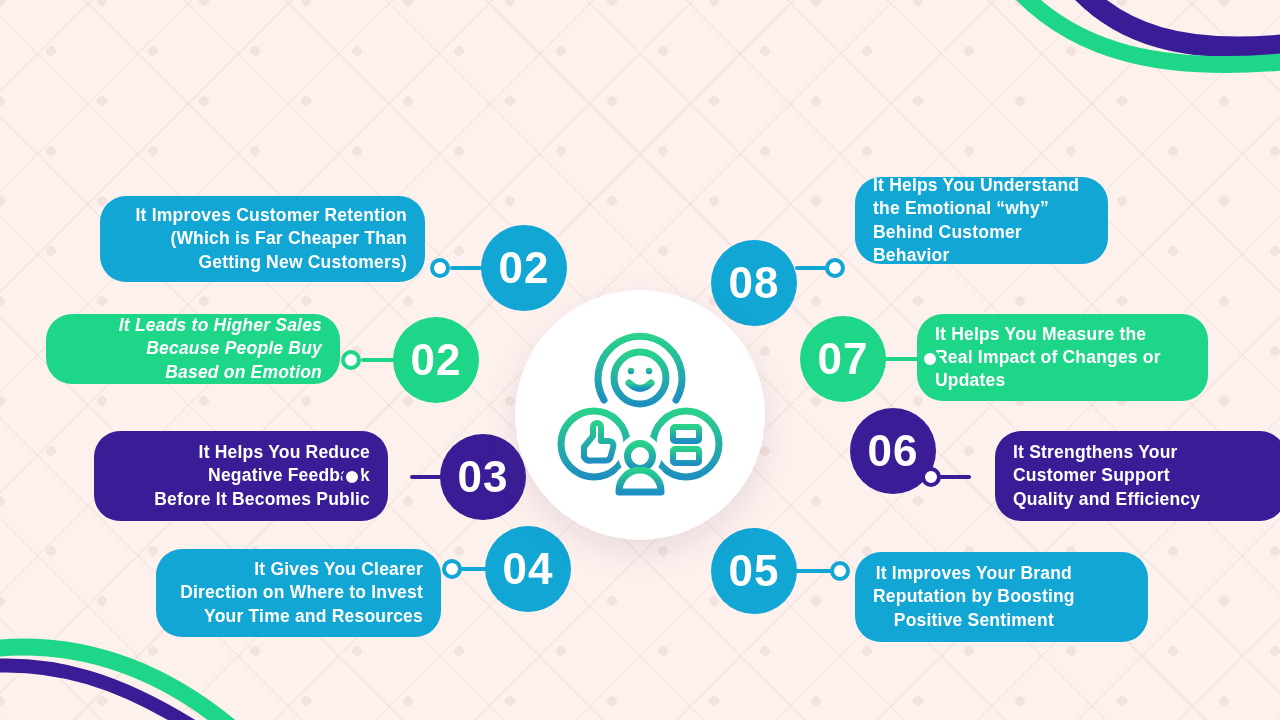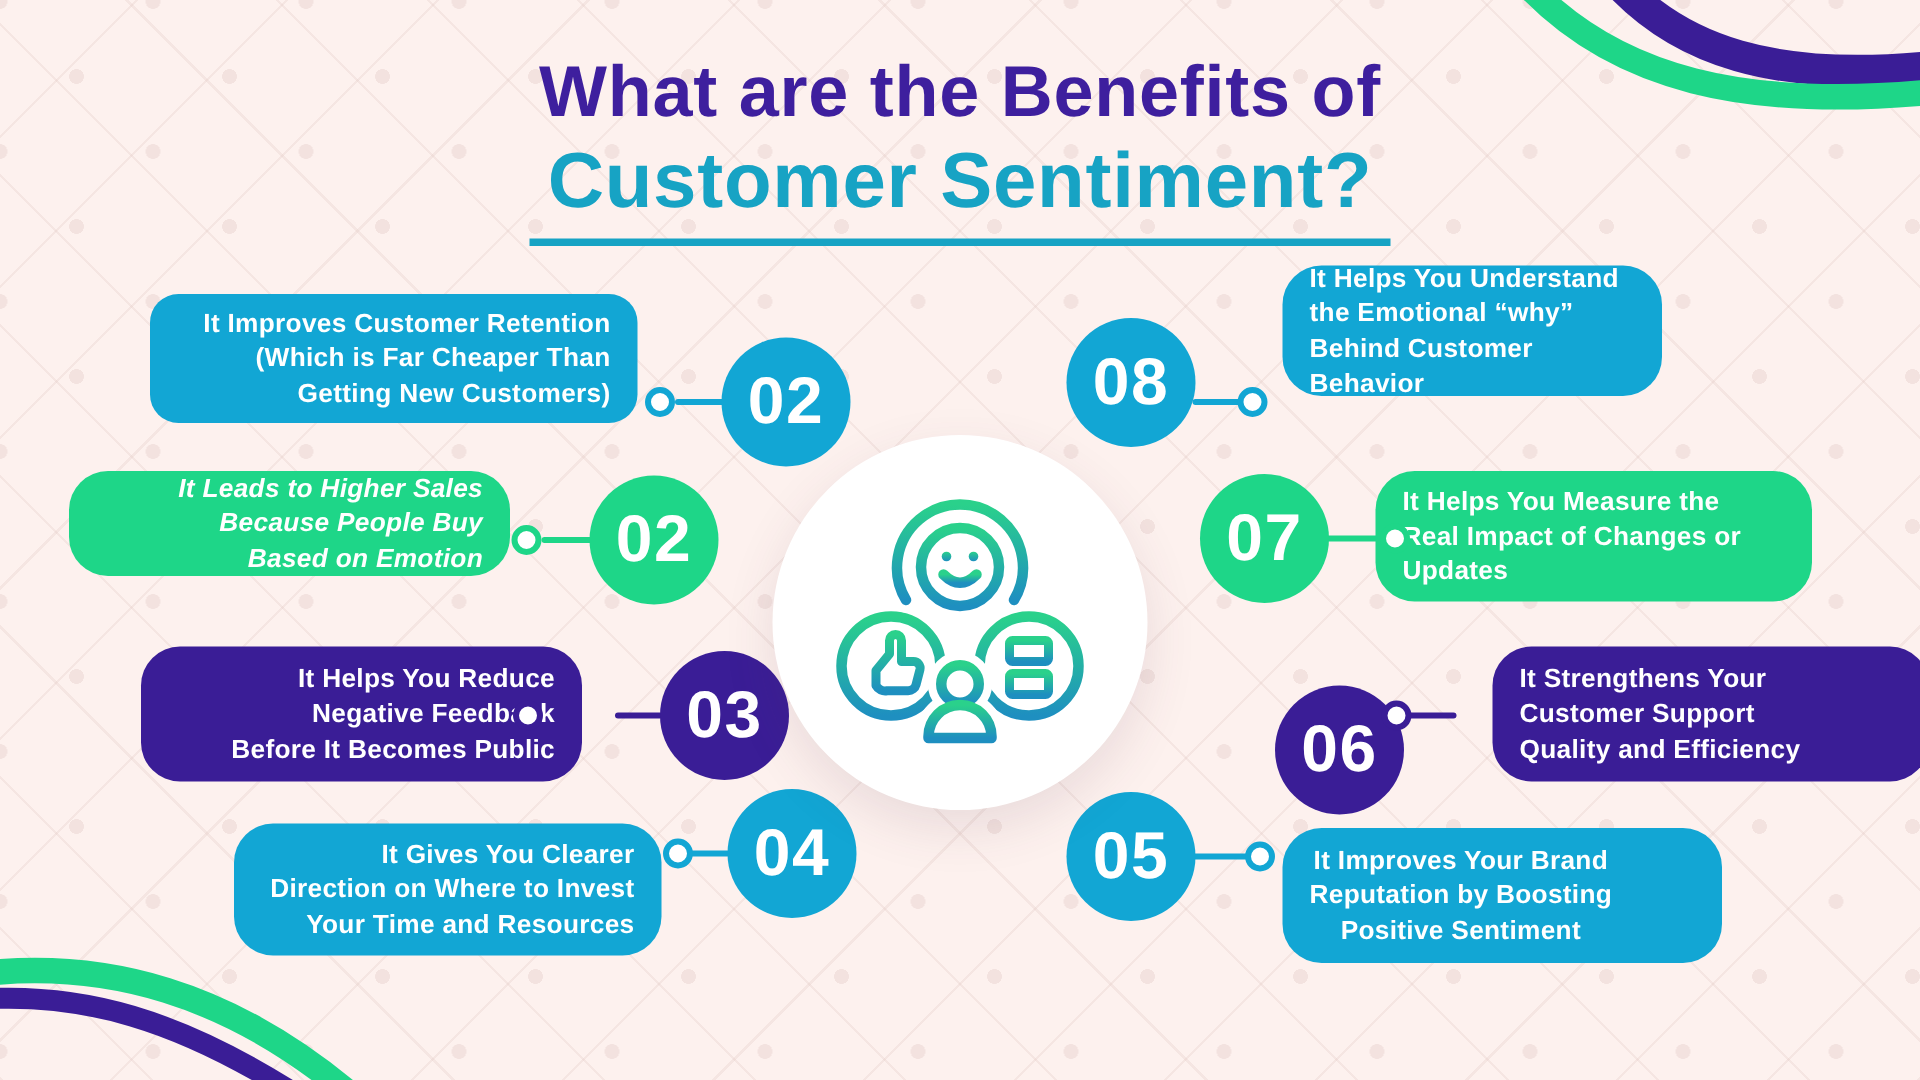--- a/index.html
+++ b/index.html
@@ -45,21 +45,21 @@
   }
   .conn{position:absolute;z-index:2;height:4px;border-radius:2px;}
   .c-cyan  .box,.c-cyan  .num-circle,.c-cyan  .conn{background:var(--color-cyan,#12a6d4);}
   .c-green .box,.c-green .num-circle,.c-green .conn{background:var(--color-green,#1ed688);}
   .c-purple .box,.c-purple .num-circle,.c-purple .conn{background:var(--color-purple,#3a1d96);margin-left:48px;}
   .c-cyan  .ring{border-color:var(--color-cyan,#12a6d4);}
   .c-green .ring{border-color:var(--color-green,#1ed688);}
   .c-purple .ring{border-color:var(--color-purple,#3a1d96);}
 
   
-  .item-1 .box{left:100px;top:196px;width:325px;height:86px;border-radius:19px;}
+  .item-1 .box{left:100px;top:196px;width:325px;height:86px;}
   .item-1 .num-circle{left:481px;top:225px;}
   .item-1 .ring{left:430px;top:258px;}
   .item-1 .conn{left:450px;top:266px;width:33px;}
 
   .item-2 .box{left:46px;top:314px;width:294px;height:70px;font-style:italic;}
   .item-2 .num-circle{left:393px;top:317px;}
   .item-2 .ring{left:341px;top:350px;}
   .item-2 .conn{left:361px;top:358px;width:34px;}
 
   .item-3 .box{left:46px;top:431px;width:294px;height:90px;}
@@ -71,31 +71,31 @@
   .item-4 .num-circle{left:485px;top:526px;}
   .item-4 .ring{left:442px;top:559px;}
   .item-4 .conn{left:460px;top:567px;width:27px;}
 
   .item-5 .box{left:855px;top:552px;width:293px;height:90px;text-align:center;}
   .item-5 .num-circle{left:711px;top:528px;}
   .item-5 .ring{left:830px;top:561px;}
   .item-5 .conn{left:795px;top:569px;width:37px;}
 
   .item-6 .box{left:947px;top:431px;width:291px;height:90px;}
-  .item-6 .num-circle{left:802px;top:457px;}
+  .item-6 .num-circle{left:802px;top:408px;}
   .item-6 .ring{left:921px;top:467px;}
   .item-6 .conn{left:886px;top:475px;width:37px;}
 
   .item-7 .box{left:917px;top:314px;width:291px;height:87px;}
   .item-7 .num-circle{left:800px;top:316px;}
   .item-7 .ring{left:920px;top:349px;}
   .item-7 .conn{left:884px;top:357px;width:38px;}
 
   .item-8 .box{left:855px;top:177px;width:253px;height:87px;}
-  .item-8 .num-circle{left:711px;top:212px;}
+  .item-8 .num-circle{left:711px;top:240px;}
   .item-8 .ring{left:825px;top:258px;}
   .item-8 .conn{left:795px;top:266px;width:32px;}
 
   .center-circle{
     position:absolute;z-index:2;left:515px;top:290px;width:250px;height:250px;
     background:#ffffff;border-radius:50%;
     display:flex;align-items:center;justify-content:center;
     box-shadow:0 12px 34px rgba(90,60,80,.12);
   }
   .center-circle svg{margin-top:22px;}
@@ -109,24 +109,20 @@
     <g fill="none">
       <path d="M 1080,-10 C 1120,32 1180,56 1292,44" stroke="#3a1d96" stroke-width="21"></path>
       <path d="M 1020,-8 C 1078,52 1162,74 1292,61" stroke="#1ed688" stroke-width="17"></path>
     </g>
     <g fill="none">
       <path d="M -12,649 C 70,640 152,661 234,730" stroke="#1ed688" stroke-width="17"></path>
       <path d="M -12,666 C 55,662 118,679 198,730" stroke="#3a1d96" stroke-width="14"></path>
     </g>
   </svg>
 
-  <div class="title-wrap">
-    <span class="title-line1">What are the Benefits of</span>
-    <span class="title-line2">Customer Sentiment?</span>
-  </div>
 
   <div class="item item-1 c-cyan">
     <div class="box align-right">It Improves Customer Retention
 (Which is Far Cheaper Than
 Getting New Customers)</div>
     <div class="conn"></div>
     <div class="ring"></div>
     <div class="num-circle">02</div>
   </div>
 

